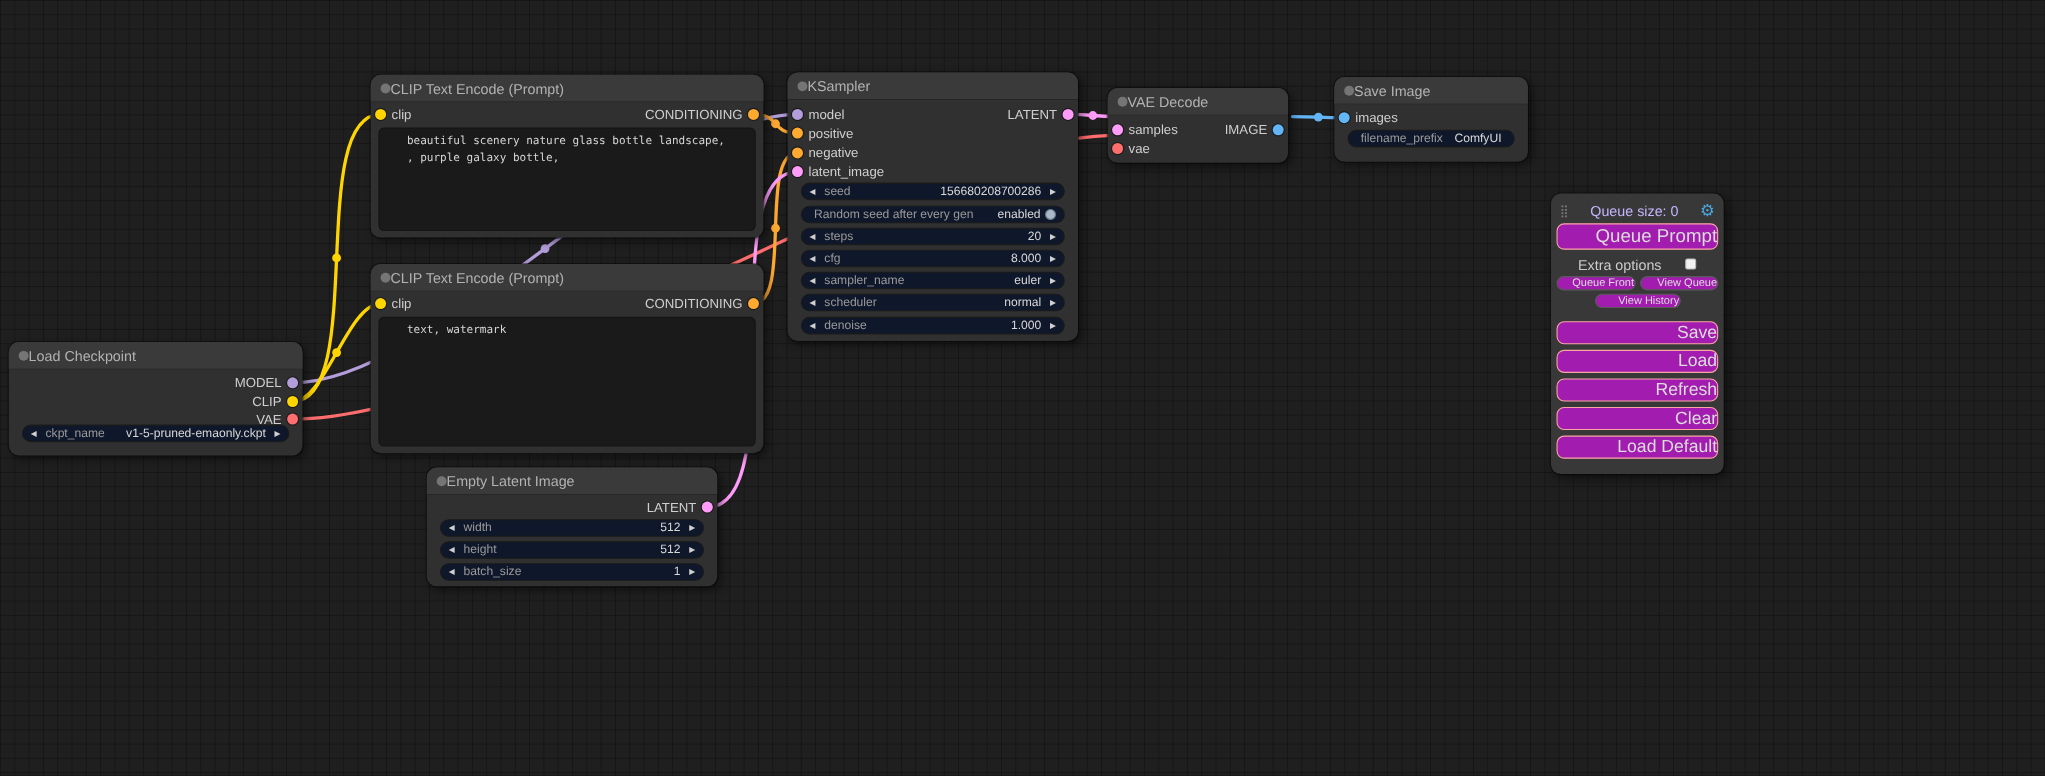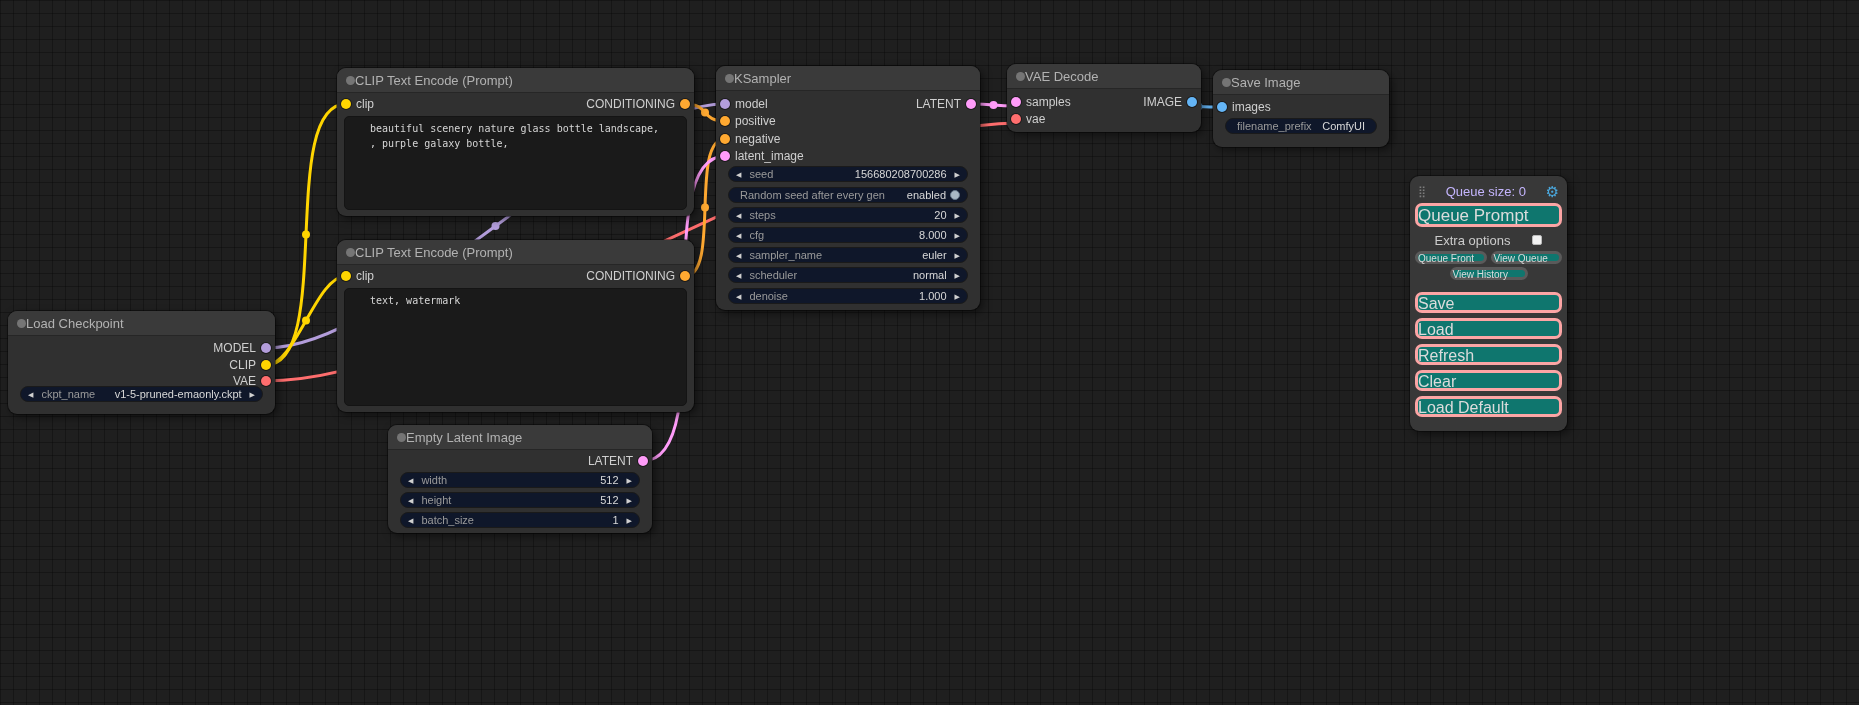--- a/index.html
+++ b/index.html
@@ -45,22 +45,22 @@
         border-radius:5px;padding:5px 25px;font-family:"DejaVu Sans Mono",monospace;
         font-size:10px;color:#d6d6d6;line-height:1.45;white-space:pre-wrap;word-break:break-word;overflow:hidden}
 
   
   #menu{position:absolute;left:1410px;top:176px;width:157px;z-index:4;background:#383838;
         border-radius:9px;padding:5px 5px 9px;box-shadow:0 0 0 1px rgba(0,0,0,.35),3px 3px 10px rgba(0,0,0,.55)}
   .menu-header{display:flex;align-items:center;height:20px;padding:0 3px;margin-bottom:2px}
   .drag-handle{color:#7d7d7d;font-size:11px;cursor:move;flex:none}
   .queue-size{flex:1;text-align:center;color:#c4b5fd;font-size:13px}
   .gear{color:#4aa8de;font-size:15px;cursor:pointer;flex:none;line-height:1}
-  .btn{display:block;width:100%;background:#0f766e;border:3px solid #fca5a5;color:#dcdcdc;
-        border-radius:7px;font-family:"Liberation Sans",sans-serif;cursor:pointer;text-align:left}
+  .btn{display:block;width:100%;background:#a21caf;border:1px solid #fca5a5;color:#dcdcdc;
+        border-radius:7px;font-family:"Liberation Sans",sans-serif;cursor:pointer;text-align:right}
   .btn.qp{font-size:17px;height:24px;margin-bottom:6px}
   .extra-row{display:flex;justify-content:center;align-items:center;gap:22px;height:14px;margin-bottom:4px;
         color:#cccccc;font-size:13px}
   .checkbox{width:10px;height:10px;background:#f2f2f2;border:1px solid #bbb;border-radius:2px;cursor:pointer}
   .small-row{display:flex;gap:4px;margin-bottom:3px}
   .small-row.center{justify-content:center;margin-bottom:12px}
   .btn.small{font-size:10px;height:13px;border-radius:8px;border-color:#5a5a5a;flex:1;line-height:10px}
   .btn.small.vh{flex:none;width:78px}
   .btn.big{font-size:16px;height:21px;margin-bottom:5px;line-height:18px}
 </style>
@@ -212,21 +212,21 @@
       <span class="arr">▶</span>
     </div>
     <div class="widget" style="top:222px">
       <span class="arr">◀</span>
       <span class="wname">denoise</span>
       <span class="wvalue">1.000</span>
       <span class="arr">▶</span>
     </div>
   </div>
 
-  <div class="node" style="left:1007px;top:64px;width:194px;height:68px">
+  <div class="node" style="left:1007px;top:80px;width:164px;height:68px">
     <div class="node-header">
       <span class="collapse-dot"></span>
       <span class="node-title">VAE Decode</span>
     </div>
     <span class="port in c-latent" style="top:33px"></span>
     <span class="in-label" style="top:30px">samples</span>
     <span class="port in c-vae" style="top:50px"></span>
     <span class="in-label" style="top:47px">vae</span>
     <span class="port out c-image" style="top:33px"></span>
     <span class="out-label" style="top:30px">IMAGE</span>

